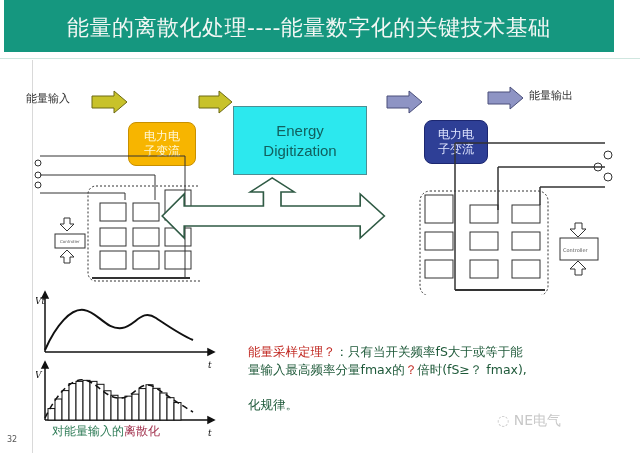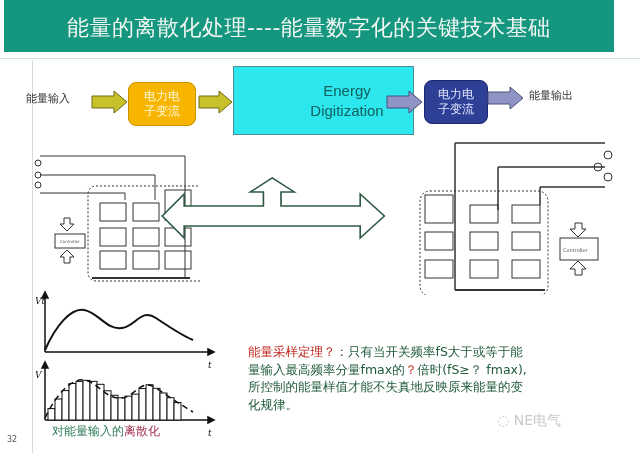--- a/index.html
+++ b/index.html
@@ -3,25 +3,25 @@
 <meta charset="utf-8">
 <style>
   html, body { margin:0; padding:0; }
   body { width:640px; height:453px; position:relative; background:#ffffff; overflow:hidden;
          font-family:"DejaVu Sans", sans-serif; }
   .title-bar { position:absolute; left:4px; top:0; width:610px; height:52px; background:#15977f;
                color:#f2f7f4; font-size:22px; line-height:56px; text-align:center; letter-spacing:0.5px; }
   .title-underline { position:absolute; left:0; top:58px; width:640px; height:1px; background:#cfe6df; }
   .left-rule { position:absolute; left:32px; top:60px; width:1px; height:393px; background:#d9d9d9; }
   .flow-label { position:absolute; font-size:11px; color:#333; }
-  .box { position:absolute; display:flex; align-items:center; justify-content:center; text-align:center; }
+  .box { position:absolute; display:flex; align-items:center; justify-content:center; text-align:center;margin-top:40px; }
   .box-orange { left:128px; top:82px; width:66px; height:42px; background:#f7b500; border:1px solid #c89000;
                 border-radius:8px; color:#fff8d6; font-size:12px; line-height:15px; }
   .box-cyan { left:233px; top:66px; width:132px; height:67px; background:#2ce8ee; border:1px solid #4b8f94;
-              color:#11605f; font-size:15px; line-height:20px; font-family:"Liberation Sans", sans-serif;padding-left:47px; }
+              color:#11605f; font-size:15px; line-height:20px; font-family:"Liberation Sans", sans-serif; }
   .box-navy { left:424px; top:80px; width:62px; height:42px; background:#2e3f96; border:1px solid #1c2770;
               border-radius:8px; color:#dfe5ff; font-size:12px; line-height:15px; }
   .rule-text { position:absolute; left:248px; top:343px; width:375px; font-size:12.5px; line-height:17.5px; color:#1f5a3a; }
   .rule-text .red { color:#c0261f; }
   .page-num { position:absolute; left:7px; top:435px; font-size:8px; color:#555; }
   .caption { position:absolute; left:52px; top:423px; font-size:12px; color:#2b7a54; }
   .caption .red { color:#a2324e; }
   .watermark { position:absolute; left:497px; top:412px; font-size:14px; color:#c8c8c8; }
   svg { position:absolute; }
 </style>
@@ -172,21 +172,21 @@
     <text x="172" y="146">t</text>
   </g>
 </svg>
 <div class="caption">
   <span>对能量输入的</span><span class="red">离散化</span>
 </div>
 
 <div class="rule-text">
   <span class="red">能量采样定理？</span><span>：只有当开关频率fS大于或等于能</span><br>
   <span>量输入最高频率分量fmax的</span><span class="red">？</span><span>倍时(fS≥？ fmax),</span><br>
-  <span>所控制的能量样值才能不失真地反映原来能量的变</span><br>
+  <br>
   <span>化规律。</span>
 </div>
 
 <div class="watermark">
   <span>◌</span> <span>NE电气</span>
 </div>
 
 <div class="page-num">32</div>
 
 </body></html>

